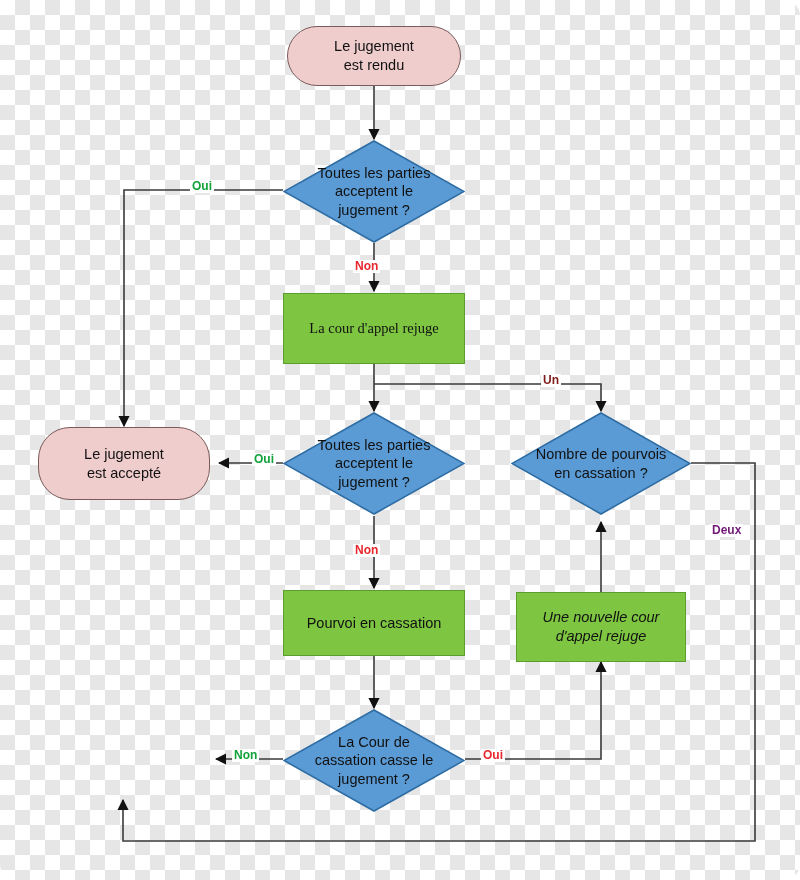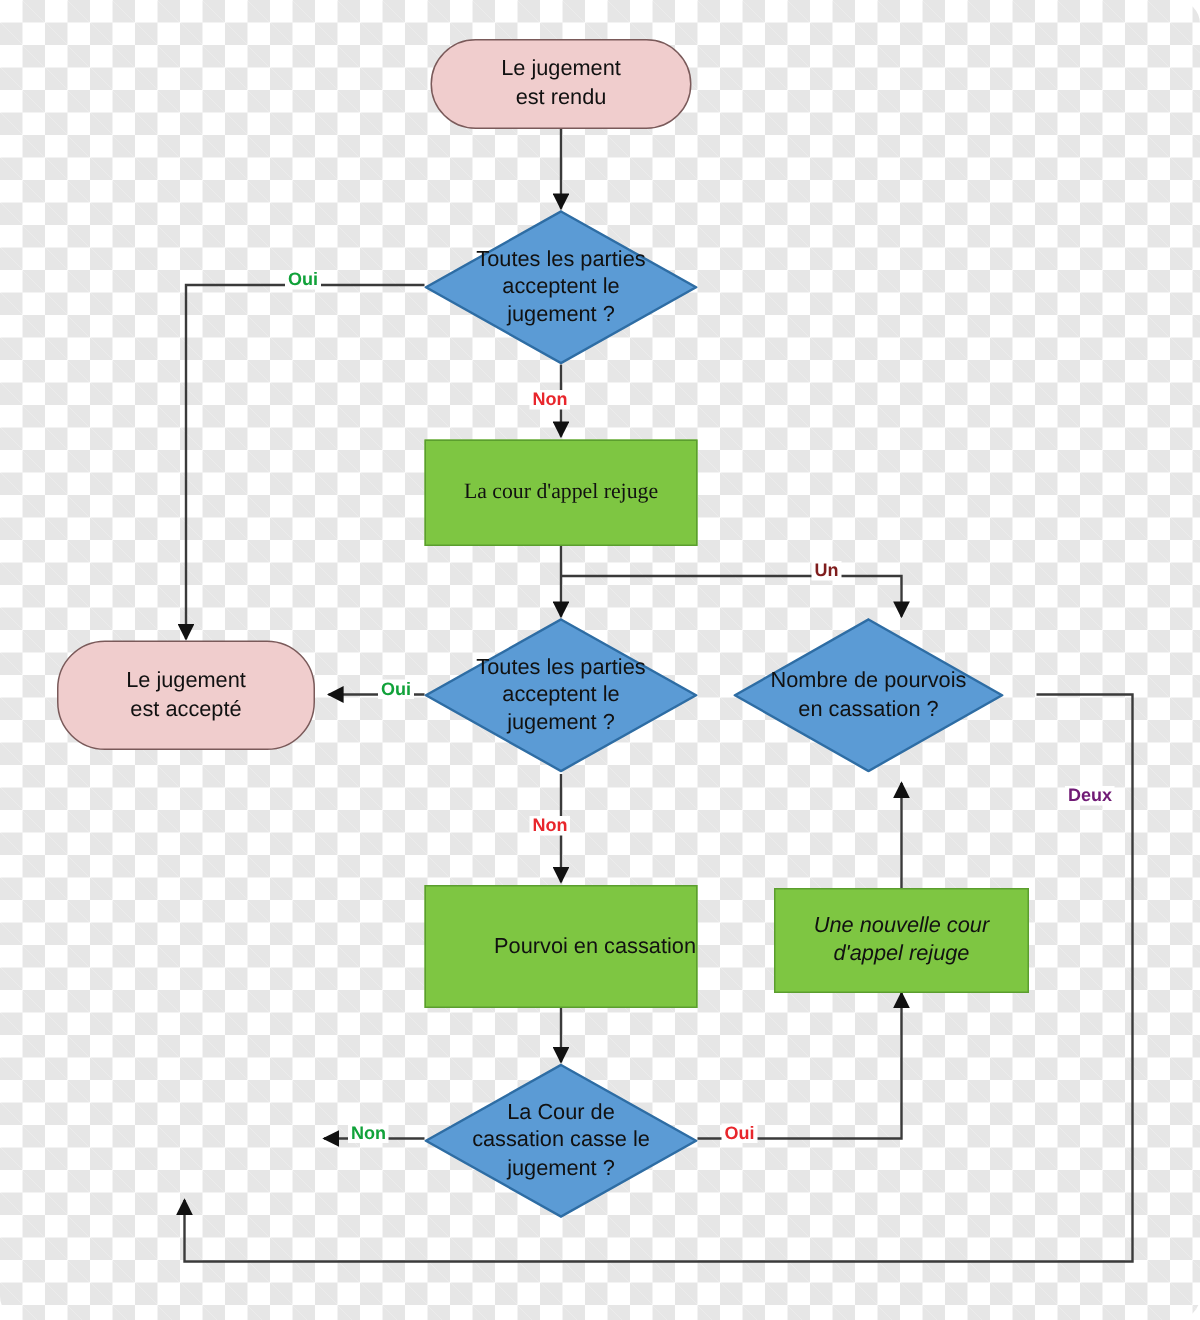--- a/index.html
+++ b/index.html
@@ -146,29 +146,29 @@
 
   <div class="node node-decision" style="left:283px; top:412px; width:182px; height:103px;">
     <svg class="diamond-shape" viewBox="0 0 182 103" preserveAspectRatio="none">
       <polygon points="91,1 181,51.5 91,102 1,51.5" fill="#5b9bd5" stroke="#2e6da4" stroke-width="1.6"></polygon>
     </svg>
     <span class="diamond-label">Toutes les parties
 acceptent le
 jugement ?</span>
   </div>
 
-  <div class="node node-decision" style="left:489px; top:412px; width:180px; height:103px;">
+  <div class="node node-decision" style="left:511px; top:412px; width:180px; height:103px;">
     <svg class="diamond-shape" viewBox="0 0 180 103" preserveAspectRatio="none">
       <polygon points="90,1 179,51.5 90,102 1,51.5" fill="#5b9bd5" stroke="#2e6da4" stroke-width="1.6"></polygon>
     </svg>
     <span class="diamond-label">Nombre de pourvois
 en cassation ?</span>
   </div>
 
-  <div class="node node-process" style="left:283px; top:590px; width:182px; height:82px;justify-content:flex-end;">
+  <div class="node node-process" style="left:283px; top:590px; width:182px; height:66px;">
     <span>Pourvoi en cassation</span>
   </div>
 
   <div class="node node-process" style="left:516px; top:592px; width:170px; height:70px;font-style:italic;">
     <span>Une nouvelle cour
 d'appel rejuge</span>
   </div>
 
   <div class="node node-decision" style="left:283px; top:709px; width:182px; height:103px;">
     <svg class="diamond-shape" viewBox="0 0 182 103" preserveAspectRatio="none">

